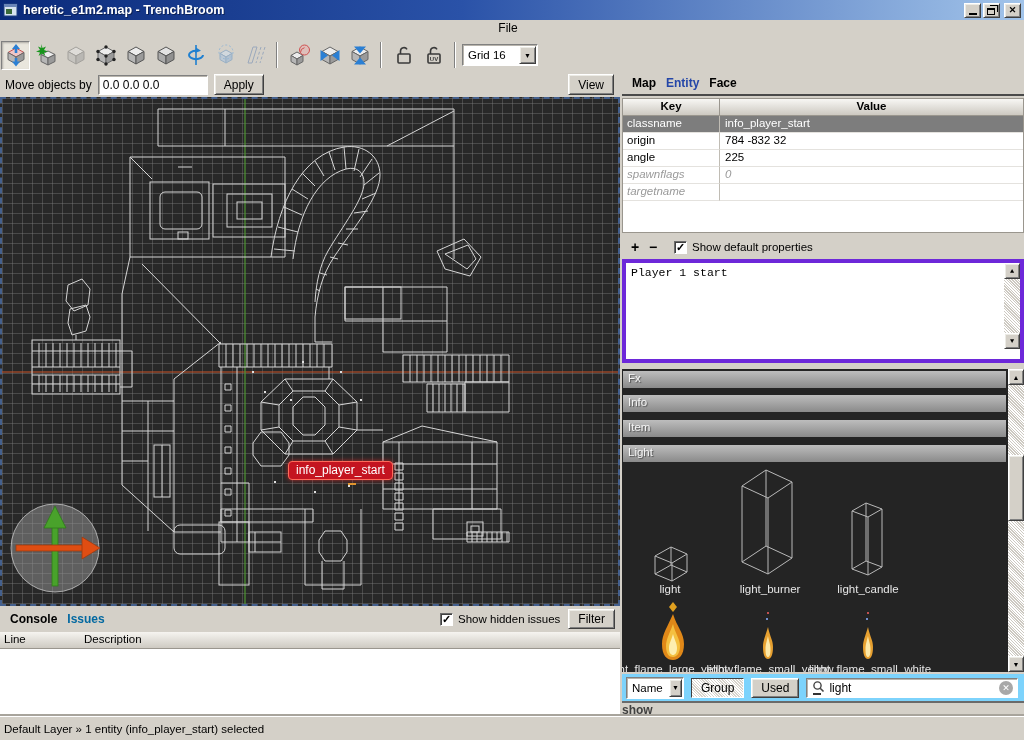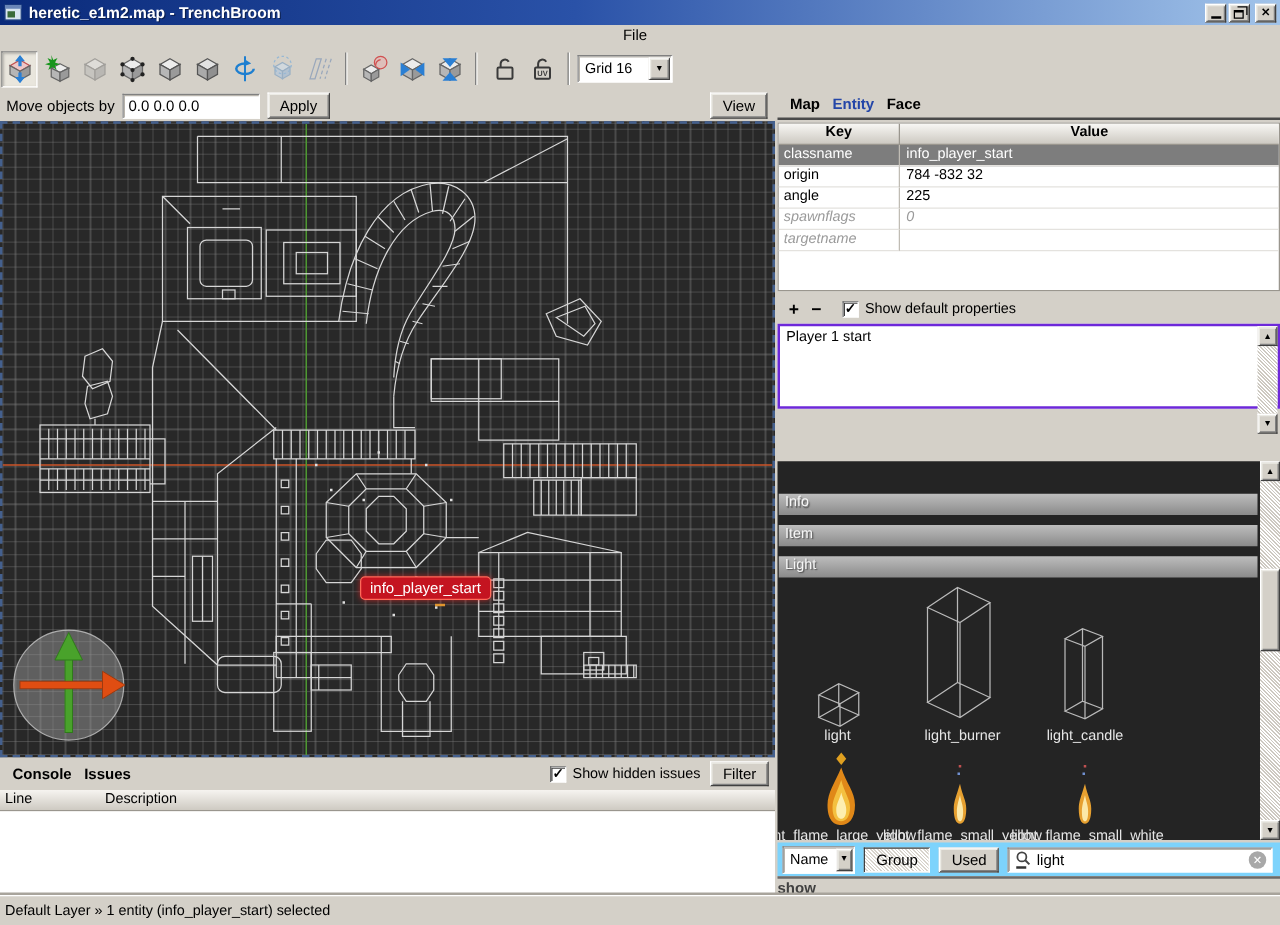--- a/index.html
+++ b/index.html
@@ -60,21 +60,21 @@
       repeating-linear-gradient(90deg, rgba(130,130,130,.38) 0 1px, transparent 1px 10px);
     overflow:hidden; }
   .mapview svg { position:absolute; left:0; top:0; }
   .ent-label { position:absolute; left:286px; top:362px; padding:1px 7px 2px;
     background:#c41420; border:1px solid #ff6a5a; border-radius:4px; color:#fff; font-size:12px;
     box-shadow:0 0 5px rgba(255,40,40,.65); white-space:nowrap; }
 
   
   .consolebar { left:0; top:606px; width:620px; height:26px; background:#d4d0c8; display:flex; align-items:center; }
   .pane-tab { font-weight:bold; font-size:12px; margin-left:10px; }
-  .pane-tab.active { color:#000000; }
+  .pane-tab.active { color:#0369a1; }
   .issue-header { left:0; top:632px; width:620px; height:17px; display:flex;
     background:linear-gradient(#f6f4f0,#cecac2); border-bottom:1px solid #9a968e; font-size:11.5px; }
   .issue-header .col { padding:1px 4px; }
   .issue-body { left:0; top:649px; width:620px; height:67px; background:#ffffff; }
 
   
   .vsplit { left:620px; top:72px; width:2px; height:644px; background:#d4d0c8; }
 
   
   .rtabs { left:622px; top:72px; width:402px; height:24px; background:#d4d0c8; display:flex; align-items:center;
@@ -94,22 +94,22 @@
   .kv-filler .fk { width:97px; border-right:1px solid #c0bcb4; }
 
   .propbar { left:622px; top:236px; width:402px; height:22px; background:#d4d0c8; display:flex; align-items:center; }
   .small-act { font-weight:bold; font-size:14px; width:14px; text-align:center; }
 
   .cb { width:13px; height:13px; background:#fff; border:1px solid; border-color:#6a6a6a #fff #fff #6a6a6a;
     box-shadow:inset 1px 1px 0 #404040; display:inline-flex; align-items:center; justify-content:center;
     font-size:11px; font-weight:bold; line-height:10px; }
   .cb-label { margin-left:5px; font-size:11.5px; }
 
-  .descbox { left:622px; top:259px; width:402px; height:68px; background:#fff; border:2px solid #6d28d9;
-    font-size:11.5px; }
+  .descbox { left:622px; top:259px; width:402px; height:104px; background:#fff; border:4px solid #6d28d9;
+    font-size:11.5px;font-family:Liberation Mono, monospace; }
   .descbox .txt { position:absolute; left:5px; top:3px; }
   .sb-v { position:absolute; width:16px; display:flex; flex-direction:column; }
   .sb-btn { width:16px; height:16px; display:flex; align-items:center; justify-content:center; font-size:7px; color:#000; }
   .sb-track { flex:1; background-image:repeating-linear-gradient(45deg,#ffffff 0 1px,#cdc9c1 1px 2px); }
   .sb-thumb { position:absolute; left:0; width:16px; }
 
   .section-hd { background:#d4d0c8; display:flex; align-items:center; border-top:2px solid #6a6a6a; }
   .section-hd .t { font-weight:bold; font-size:12px; margin-left:6px; flex:1; }
   .section-hd .show { color:#404040; font-weight:bold; font-size:12px; margin-right:10px; }
 
@@ -443,20 +443,21 @@
   <div class="abs descbox">
     <span class="txt">Player 1 start</span>
     <div class="sb-v" style="right:0;top:0;height:86px">
       <span class="sb-btn raised">▲</span>
       <span class="sb-track"></span>
       <span class="sb-btn raised">▼</span>
     </div>
   </div>
 
   <div class="abs browser">
+    <div class="grp-bar" style="top:2px">Fx</div>
     <div class="grp-bar" style="top:26px">Info</div>
     <div class="grp-bar" style="top:51px">Item</div>
     <div class="grp-bar" style="top:76px">Light</div>
 
     <svg class="abs" style="left:26px;top:172px" width="46" height="44" viewBox="0 0 46 44">
       <path d="M7,15L23,6L39,13L24,22ZM7,15V33M23,6V24M39,13V31M24,22V40M7,33L23,24L39,31L24,40Z" fill="none" stroke="#b9b9b9"></path>
     </svg>
     <svg class="abs" style="left:114px;top:95px" width="64" height="116" viewBox="0 0 64 116">
       <path d="M6,22L30,6L56,18L32,34ZM6,22V98M30,6V82M56,18V94M32,34V110M6,98L30,82L56,94L32,110Z" fill="none" stroke="#b9b9b9"></path>
     </svg>

